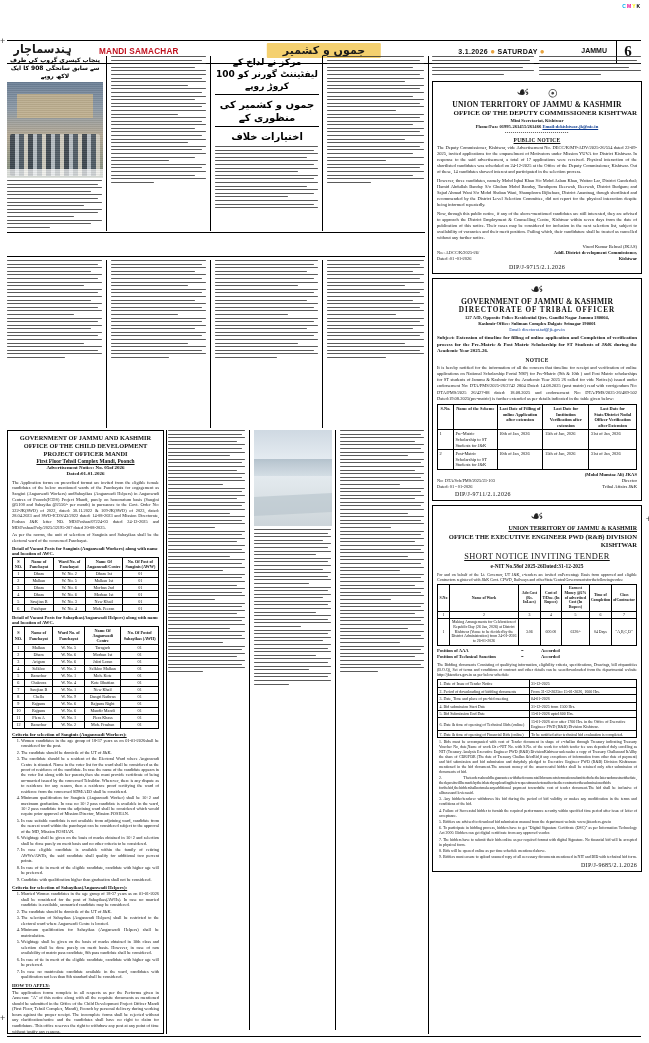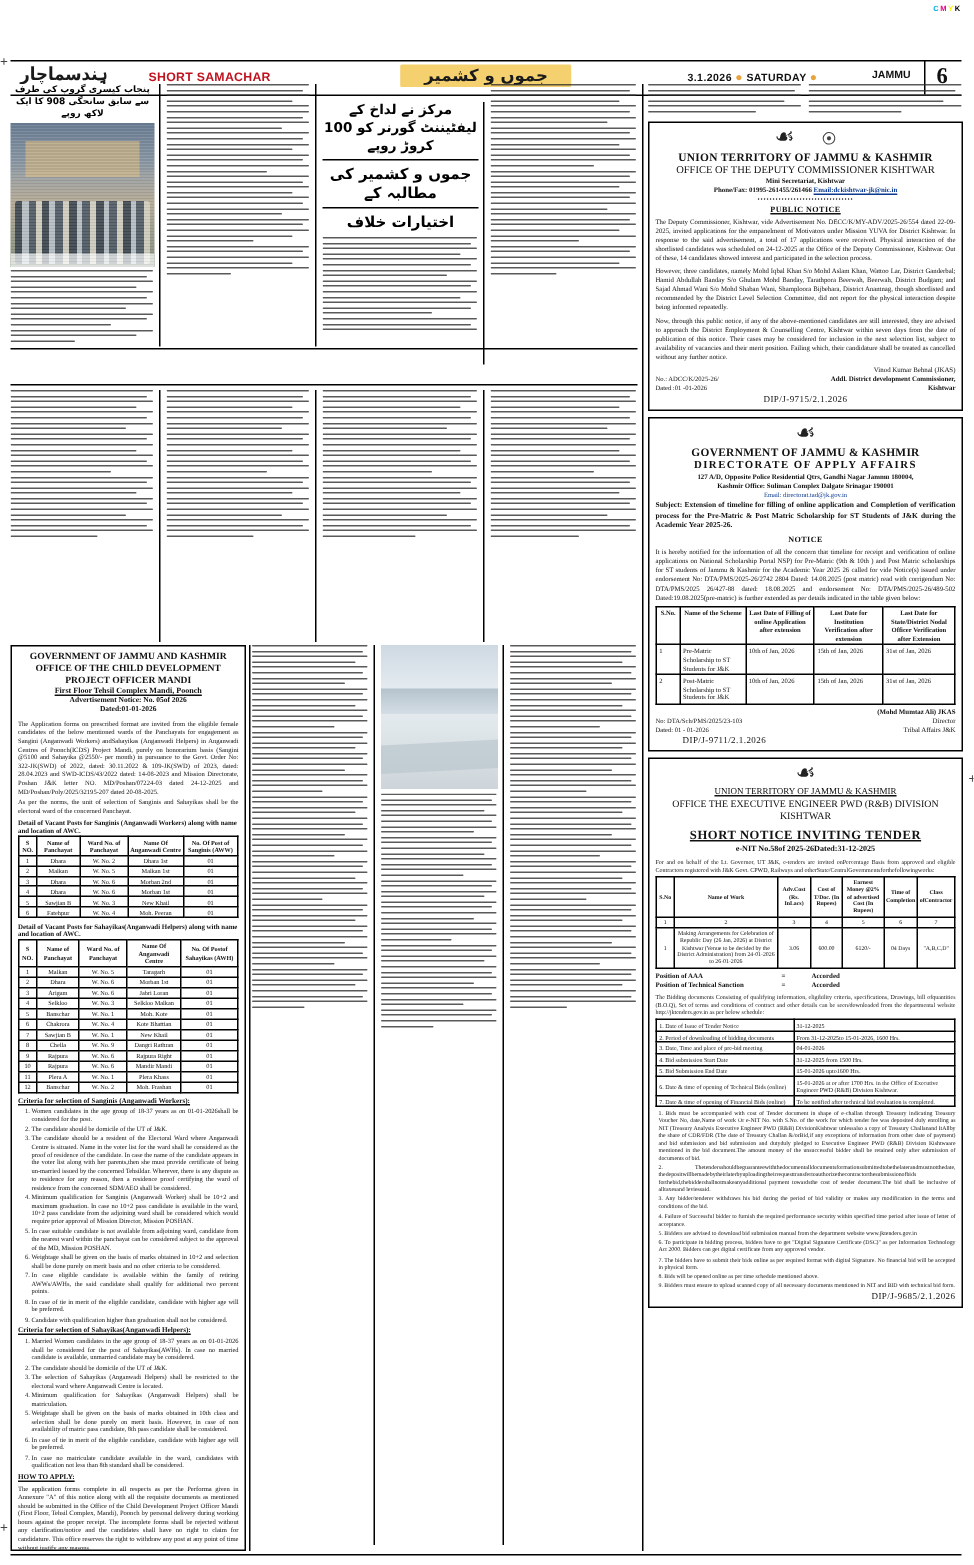--- a/index.html
+++ b/index.html
@@ -71,37 +71,37 @@
   table.mini th{font-weight:bold;}
   ol.ad-ol{margin:1px 0 2px 0;padding-left:9px;font-size:4.3px;line-height:5.4px;text-align:justify;}
   ol.ad-ol li{margin-bottom:1.2px;}
 
   
   #col-right{position:absolute;left:432px;top:56px;width:210px;height:978px;}
   .radv{border:1.2px solid #000;box-sizing:border-box;margin-bottom:4px;padding:3px 4px;background:#fff;}
   .emblem{width:100%;text-align:center;line-height:0;}
   .emblem .ash{display:inline-block;font-size:15px;line-height:15px;color:#222;}
   .r-title{text-align:center;font-weight:bold;font-size:7.6px;line-height:9.4px;letter-spacing:.2px;}
-  .r-title2{text-align:center;font-weight:normal;font-size:7px;line-height:8.6px;}
+  .r-title2{text-align:right;font-weight:bold;font-size:7px;line-height:8.6px;}
   .r-addr{text-align:center;font-size:4.6px;font-weight:bold;line-height:6px;}
   .r-mail{text-align:center;font-size:4.4px;line-height:5.6px;color:#0b3a8f;}
   .r-dots{text-align:center;font-size:4px;letter-spacing:.6px;line-height:5px;}
   .r-notice{text-align:center;font-weight:bold;font-size:5.4px;text-decoration:underline;margin:2px 0 2px;letter-spacing:.3px;}
   .r-p{font-size:4.5px;line-height:6.2px;text-align:justify;margin:2px 0;}
   .r-sub{font-size:5px;line-height:6.6px;text-align:justify;font-weight:bold;margin:2px 0;}
   .r-sign{font-size:4.6px;font-weight:bold;text-align:right;line-height:6px;}
   .r-left{font-size:4.4px;line-height:6px;}
   .row-between{display:flex;justify-content:space-between;align-items:flex-end;}
   table.rtab{width:100%;border-collapse:collapse;font-size:4.4px;margin:2px 0;}
   table.rtab th,table.rtab td{border:.6px solid #000;padding:1px 1.5px;line-height:5.6px;vertical-align:top;}
   table.rtab th{font-weight:bold;text-align:center;}
   .r-dip{font-size:6px;font-weight:normal;letter-spacing:.3px;}
 
   
-  .t-title{text-align:center;font-weight:bold;font-size:8.4px;text-decoration:underline;letter-spacing:.4px;line-height:11px;margin:1px 0;}
+  .t-title{text-align:center;font-weight:normal;font-size:8.4px;text-decoration:underline;letter-spacing:.4px;line-height:11px;margin:1px 0;}
   .t-nit{text-align:center;font-weight:bold;font-size:5.4px;line-height:7px;}
   table.ttab{width:100%;border-collapse:collapse;font-size:3.9px;margin:2px 0;}
   table.ttab th,table.ttab td{border:.6px solid #000;padding:.8px 1px;line-height:4.8px;text-align:center;vertical-align:middle;}
   table.sched{width:100%;border-collapse:collapse;font-size:4px;margin:2px 0;}
   table.sched td{border:.6px solid #000;padding:.8px 1.5px;line-height:5px;}
   table.sched td.lab{width:46%;}
   ol.t-ol{margin:2px 0 2px 0;padding-left:8px;font-size:3.9px;line-height:4.9px;text-align:justify;}
   ol.t-ol li{margin-bottom:1.5px;}
   .kv{display:flex;font-size:4.6px;line-height:6px;font-weight:bold;}
   .kv .k{width:42%}.kv .e{width:10%}.kv .v{}
@@ -123,21 +123,21 @@
   <div class="cmyk">
     <span class="c-c">C</span><span class="c-m">M</span><span class="c-y">Y</span><span class="c-k">K</span>
   </div>
   <div class="crop l">+</div>
   <div class="crop r1">+</div>
   <div class="crop bl">+</div>
 
   <div class="masthead">
     <div class="mast-inner">
       <div class="mast-urdu urdu">ہِندسماچار</div>
-      <div class="mast-eng">SHORT SAMACHAR</div>
+      <div class="mast-eng">MANDI SAMACHAR</div>
       <div class="mast-jk urdu">جموں و کشمیر</div>
       <div class="mast-date">
         <span>3.1.2026</span>
         <span class="dot">●</span>
         <span>SATURDAY</span>
         <span class="dot">●</span>
       </div>
       <div class="mast-city">JAMMU</div>
       <div class="mast-pg">6</div>
     </div>
@@ -206,23 +206,23 @@
         <div class="uline w99"></div>
           <div class="uline w95"></div>
           <div class="uline w99"></div>
         <div class="uline w88"></div>
           <div class="uline w99"></div>
           <div class="uline w45"></div>
       </div>
       <div class="colrule"></div>
     </div>
 
-    <div class="ncol" style="left:208px;width:104px;margin-top:12px;">
+    <div class="ncol" style="left:208px;width:104px;">
       <div class="uheadline" style="font-size:9px;line-height:12px;border-bottom:1px solid #000;padding-bottom:2px;margin-bottom:3px;">مرکز نے لداخ کے لیفٹیننٹ گورنر کو 100 کروڑ روپے</div>
-      <div class="uheadline" style="font-size:10px;line-height:13px;border-bottom:1px solid #000;padding-bottom:2px;margin-bottom:3px;">جموں و کشمیر کی مطالبہ کے</div>
+      <div class="uheadline" style="font-size:10px;line-height:13px;border-bottom:1px solid #000;padding-bottom:2px;margin-bottom:3px;">جموں و کشمیر کی منظوری کے</div>
       <div class="uheadline" style="font-size:10px;line-height:13px;margin-bottom:3px;">اختیارات خلاف</div>
       <div class="ulines">
         <div class="uline w99"></div>
           <div class="uline w95"></div>
           <div class="uline w99"></div>
         <div class="uline w88"></div>
           <div class="uline w99"></div>
           <div class="uline w95"></div>
         <div class="uline w99"></div>
           <div class="uline w80"></div>
@@ -869,21 +869,21 @@
         </div>
       </div>
       <div class="r-dip" style="text-align:center;margin-top:2px;">DIP/J-9715/2.1.2026</div>
     </div>
 
     <div class="radv">
       <div class="emblem">
         <span class="ash">☙</span>
       </div>
       <div class="r-title">GOVERNMENT OF JAMMU &amp; KASHMIR</div>
-      <div class="r-title" style="font-size:7.2px;letter-spacing:1px;">DIRECTORATE OF APPLY AFFAIRS</div>
+      <div class="r-title" style="font-size:7.2px;letter-spacing:1px;">DIRECTORATE OF TRIBAL OFFICER</div>
       <div class="r-addr">127 A/D, Opposite Police Residential Qtrs, Gandhi Nagar Jammu 180004,</div>
       <div class="r-addr">Kashmir Office: Suliman Complex Dalgate Srinagar 190001</div>
       <div class="r-mail">Email: directorat.tad@jk.gov.in</div>
       <div class="r-sub">Subject: Extension of timeline for filling of online application and Completion of verification process for the Pre-Matric &amp; Post Matric Scholarship for ST Students of J&amp;K during the Academic Year 2025-26.</div>
       <div class="r-notice" style="text-decoration:none;">NOTICE</div>
       <div class="r-p">It is hereby notified for the information of all the concern that timeline for receipt and verification of online applications on National Scholarship Portal NSP) for Pre-Matric (9th &amp; 10th ) and Post Matric scholarships for ST students of Jammu &amp; Kashmir for the Academic Year 2025 26 called for vide Notice(s) issued under endorsement No: DTA/PMS/2025-26/2742 2804 Dated: 14.08.2025 (post matric) read with corrigendum No: DTA/PMS/2025 26/427-88 dated: 18.08.2025 and endorsement No: DTA/PMS/2025-26/489-502 Dated:19.08.2025(pre-matric) is further extended as per details indicated in the table given below:</div>
 
       <table class="rtab">
         <thead>
             <tr>

